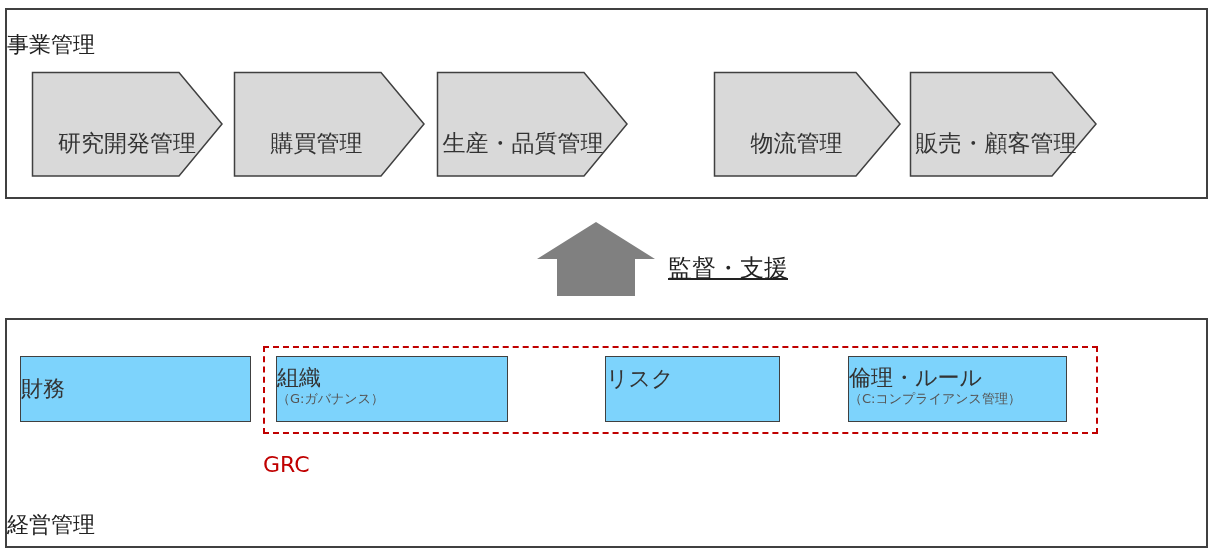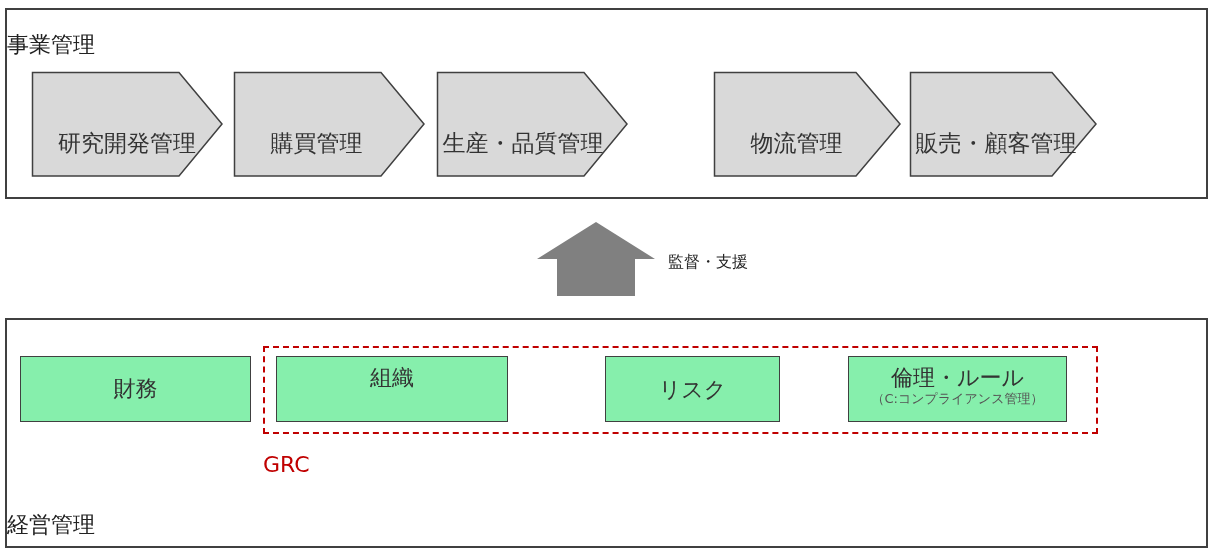--- a/index.html
+++ b/index.html
@@ -6,30 +6,30 @@
     body { width: 1212px; height: 551px; position: relative; overflow: hidden;
            font-family: "DejaVu Sans", "Liberation Sans", sans-serif; color: #333; }
     .frame { position: absolute; border: 2px solid #404040; background: #fff; box-sizing: border-box; }
     #top-frame { left: 5px; top: 8px; width: 1203px; height: 191px; }
     #bottom-frame { left: 5px; top: 318px; width: 1203px; height: 230px; }
     .frame-title { position: absolute; left: 0; right: 0; text-align: left; font-size: 22px; color: #222; }
     #top-title { top: 20px; }
     #bottom-title { top: 190px; }
     svg.chev { position: absolute; overflow: visible; }
     .chev-label { position: absolute; font-size: 23px; color: #333; text-align: center; white-space: nowrap; margin-top: 16px; }
-    .rect-box { position: absolute; top: 356px; height: 66px; background: #86efac; border: 1.5px solid #404040;
-                box-sizing: border-box; text-align: center; }
+    .rect-box { position: absolute; top: 356px; height: 66px; background: #7dd3fc; border: 1.5px solid #404040;
+                box-sizing: border-box; text-align: left; }
     .rect-main { font-size: 22px; color: #333; line-height: 26px; }
     .rect-sub { font-size: 13px; color: #555; line-height: 16px; }
     #grc-box { position: absolute; left: 263px; top: 346px; width: 835px; height: 88px;
                border: 2px dashed #c00000; box-sizing: border-box; }
     #grc-label { position: absolute; left: 263px; width: 835px; top: 452px; text-align: left;
                  font-size: 22px; color: #c00000; }
     #arrow { position: absolute; left: 537px; top: 222px; }
-    #arrow-label { position: absolute; left: 668px; top: 252px; font-size: 16px; color: #222; }
+    #arrow-label { position: absolute; left: 668px; top: 252px; font-size: 24px; color: #222; text-decoration: underline; }
   </style>
 </head>
 <body>
 
 <div class="frame" id="top-frame">
   <div class="frame-title" id="top-title">事業管理</div>
 </div>
 
 <svg class="chev" style="left:32px;top:72px;" width="195" height="106">
   <polygon points="0.5,0.5 147,0.5 190,52 147,104 0.5,104" fill="#d9d9d9" stroke="#404040" stroke-width="1.5"></polygon>
@@ -66,23 +66,24 @@
 </div>
 
 <div class="rect-box" style="left:20px;width:231px;">
   <div class="rect-main" style="line-height:63px;">財務</div>
 </div>
 
 <div id="grc-box"></div>
 
 <div class="rect-box" style="left:276px;width:232px;padding-top:8px;">
   <div class="rect-main">組織</div>
+  <div class="rect-sub">（G:ガバナンス）</div>
 </div>
 
-<div class="rect-box" style="left:605px;width:175px;padding-top:20px;">
+<div class="rect-box" style="left:605px;width:175px;padding-top:9px;">
   <div class="rect-main">リスク</div>
 </div>
 
 <div class="rect-box" style="left:848px;width:219px;padding-top:8px;">
   <div class="rect-main">倫理・ルール</div>
   <div class="rect-sub">（C:コンプライアンス管理）</div>
 </div>
 
 <div id="grc-label">GRC</div>
 

